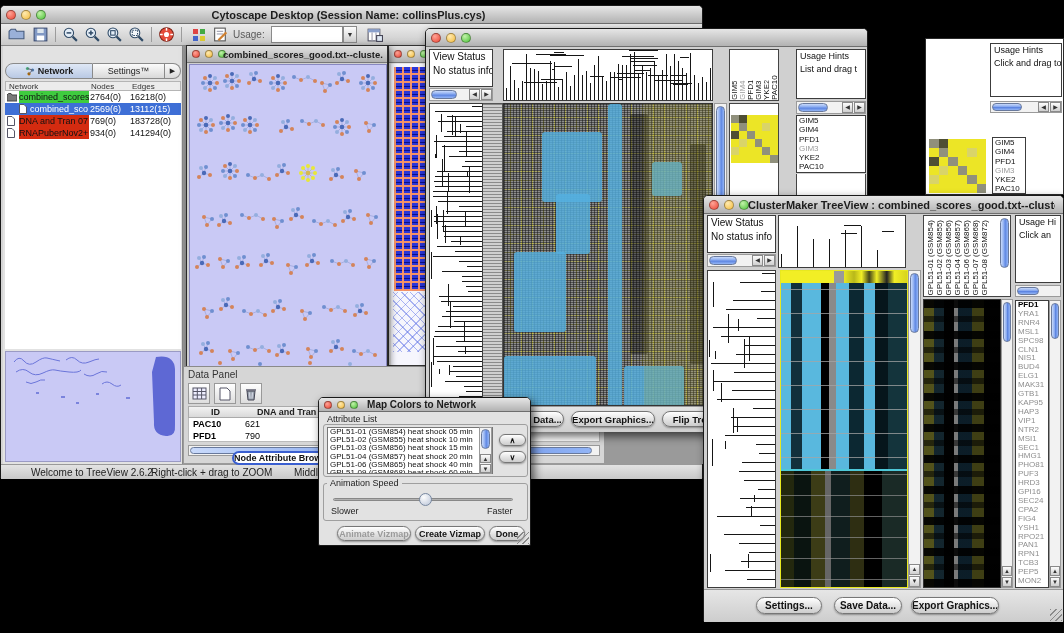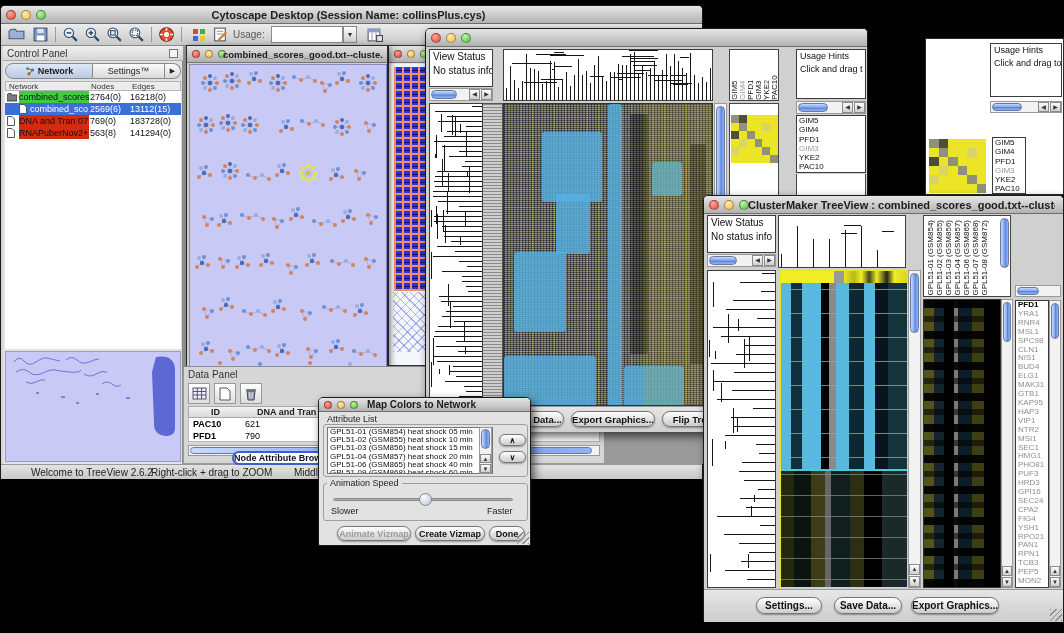--- a/index.html
+++ b/index.html
@@ -144,24 +144,20 @@
             <line x1="5.7" y1="6" x2="5.7" y2="14" stroke="#99a"></line>
             <line x1="9.4" y1="6" x2="9.4" y2="14" stroke="#99a"></line>
             <rect x="10" y="9" width="5.5" height="5.5" fill="#dfe8f4" stroke="#445"></rect>
           </svg>
         </div>
     </div>
 
     <div class="abs" style="left:182px;top:40px;width:520px;height:418px;background:#9a9a9a"></div>
 
     <div class="abs" style="left:2px;top:40px;width:180px;height:418px;background:#e2e2e2;border-right:1px solid #8a8a8a">
-      <div class="abs" style="left:0;top:0;width:180px;height:15px;background:linear-gradient(#efefef,#d6d6d6);border-bottom:1px solid #aaa">
-        <span class="abs" style="left:4px;top:2px;font-size:10px;color:#333">Control Panel</span>
-        <span class="abs" style="right:5px;top:3px;width:9px;height:9px;border:1px solid #777;background:#f4f4f4"></span>
-      </div>
       <div class="abs" style="left:2px;top:17px;width:176px;height:16px;display:flex">
         <div style="flex:0 0 88px;background:linear-gradient(#dfe8f6,#b9c9e4);border:1px solid #8a8a8a;border-radius:8px 0 0 8px;display:flex;align-items:center;justify-content:center;gap:3px">
           <svg width="10" height="10" viewBox="0 0 10 10">
               <circle cx="2.5" cy="2.5" r="1.6" fill="#4a7"></circle>
               <circle cx="7.5" cy="4" r="1.6" fill="#47a"></circle>
               <circle cx="4" cy="7.8" r="1.6" fill="#a60"></circle>
               <line x1="2.5" y1="2.5" x2="7.5" y2="4" stroke="#667"></line>
               <line x1="7.5" y1="4" x2="4" y2="7.8" stroke="#667"></line>
             </svg>
           <span style="font-size:9px;font-weight:bold;color:#1a1a1a">Network</span>
@@ -202,21 +198,21 @@
             </svg>
           <span class="nm" style="background:#d42b10">DNA and Tran 07</span>
           <span class="nd">769(0)</span>
           <span class="ed">183728(0)</span>
         </div>
         <div class="cprow">
           <svg class="abs" style="left:2px;top:1px" width="8" height="10" viewBox="0 0 8 10">
               <path d="M0.5 0.5 H5 L7.5 3 V9.5 H0.5 Z" fill="#fff" stroke="#556"></path>
             </svg>
           <span class="nm" style="background:#d42b10">RNAPuberNov2+!</span>
-          <span class="nd">563(8)</span>
+          <span class="nd">934(0)</span>
           <span class="ed">141294(0)</span>
         </div>
       </div>
       <div class="abs" style="left:2px;top:93px;width:176px;height:210px;background:#fff"></div>
 
       <div class="abs" style="left:2px;top:305px;width:176px;height:111px;background:#c9c9f5;border:1px solid #9a9ac4">
         <svg width="174" height="109" viewBox="0 0 174 109">
           <g stroke="#5a66d4" fill="none" stroke-width="1" opacity=".85">
             <path d="M8,10 q5,-7 10,-1 t12,1 t11,-4 t13,3"></path>
             <path d="M60,8 q6,-5 11,0 t12,2 t10,-3"></path>
@@ -753,21 +749,21 @@
         <div style="background: rgb(236, 229, 38);"></div>
         <div style="background: rgb(236, 229, 38);"></div>
         <div style="background: rgb(236, 229, 38);"></div>
         <div style="background: rgb(236, 229, 38);"></div>
         <div style="background: rgb(236, 229, 38);"></div>
         <div style="background: rgb(236, 229, 38);"></div>
         <div style="background: rgb(144, 144, 124);"></div>
       </div>
     <div class="panel" style="left:370px;top:20px;width:70px;height:50px">
       <div class="pt9">Usage Hints</div>
-      <div class="pt9">Click and drag t</div>
+      <div class="pt9">List and drag t</div>
     </div>
     <div class="track" style="left:370px;top:72px;width:70px;height:13px">
       <div class="pill" style="left:1px;top:1px;width:30px;height:9px"></div>
       <div class="ab" style="right:12px;top:0;width:11px;height:11px">◀</div>
       <div class="ab" style="right:0;top:0;width:11px;height:11px">▶</div>
     </div>
     <div class="panel gimlist" style="left:370px;top:86px;width:70px;height:58px">
         <div class="rlab">GIM5</div>
         <div class="rlab">GIM4</div>
         <div class="rlab">PFD1</div>
@@ -921,20 +917,24 @@
         <div class="rot">GPL51-07 (GSM868)</div>
         <div class="rot">GPL51-08 (GSM872)</div>
       </div>
     <div class="pillv" style="left:296px;top:22px;width:9px;height:50px"></div>
     <div class="abs" style="left:219px;top:103px;width:78px;height:289px;border:1px solid #333;background-color:#0a0a0a;background-image:repeating-linear-gradient(0deg,rgba(0,0,0,.9) 0 8px,transparent 8px 17px,rgba(0,0,0,.55) 17px 23px,transparent 23px 31px),repeating-linear-gradient(90deg,rgba(95,95,30,.85) 0 10px,rgba(20,42,52,.85) 10px 20px,rgba(0,0,0,.92) 20px 30px,rgba(150,150,150,.8) 30px 34px,rgba(12,32,44,.88) 34px 48px,rgba(75,75,22,.8) 48px 60px,rgba(0,0,0,.92) 60px 78px)"></div>
     <div class="track" style="left:297px;top:103px;width:12px;height:289px">
       <div class="pillv" style="left:1px;top:2px;width:8px;height:40px"></div>
       <div class="ab" style="left:0;bottom:11px;width:10px;height:10px">▲</div>
       <div class="ab" style="left:0;bottom:0;width:10px;height:10px">▼</div>
     </div>
+    <div class="panel" style="left:311px;top:19px;width:46px;height:68px">
+      <div class="pt9">Usage Hi</div>
+      <div class="pt9">Click an</div>
+    </div>
     <div class="track" style="left:311px;top:89px;width:46px;height:12px">
       <div class="pill" style="left:1px;top:1px;width:22px;height:8px"></div>
     </div>
     <div class="panel" style="left:311px;top:104px;width:34px;height:288px">
         <div class="gene">PFD1</div>
         <div class="gene">YRA1</div>
         <div class="gene">RNR4</div>
         <div class="gene">MSL1</div>
         <div class="gene">SPC98</div>
         <div class="gene">CLN1</div>

